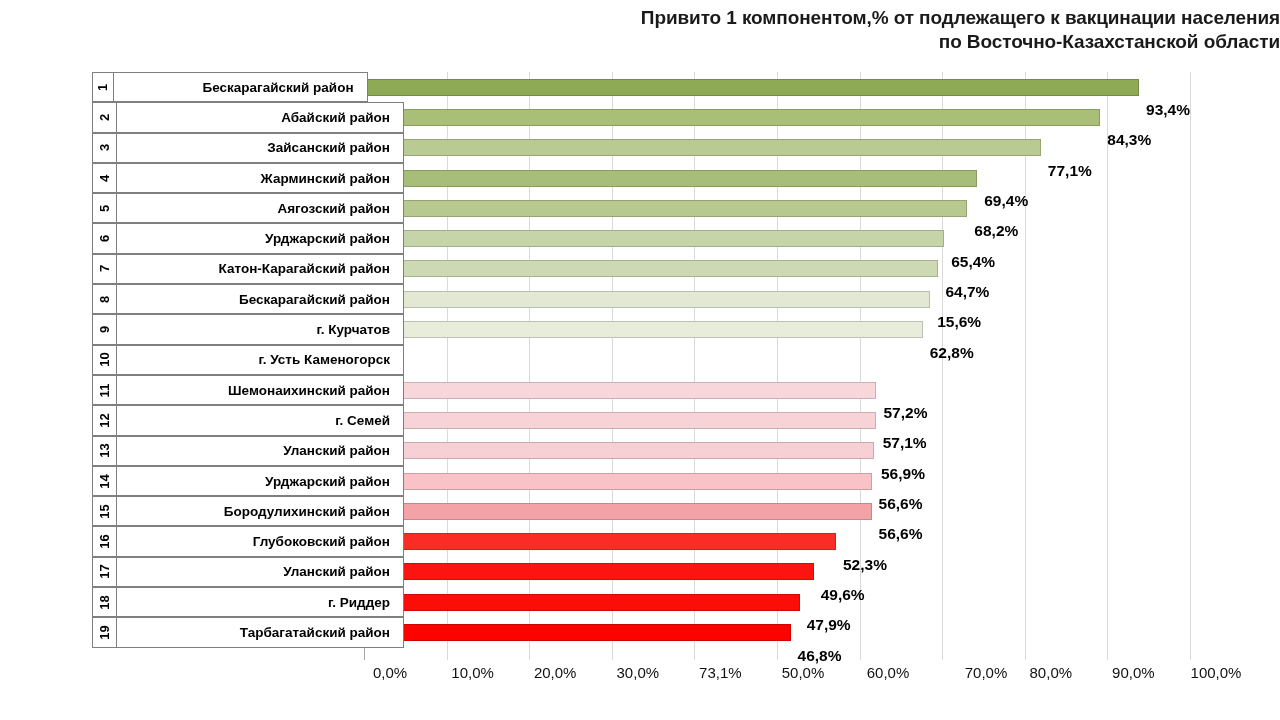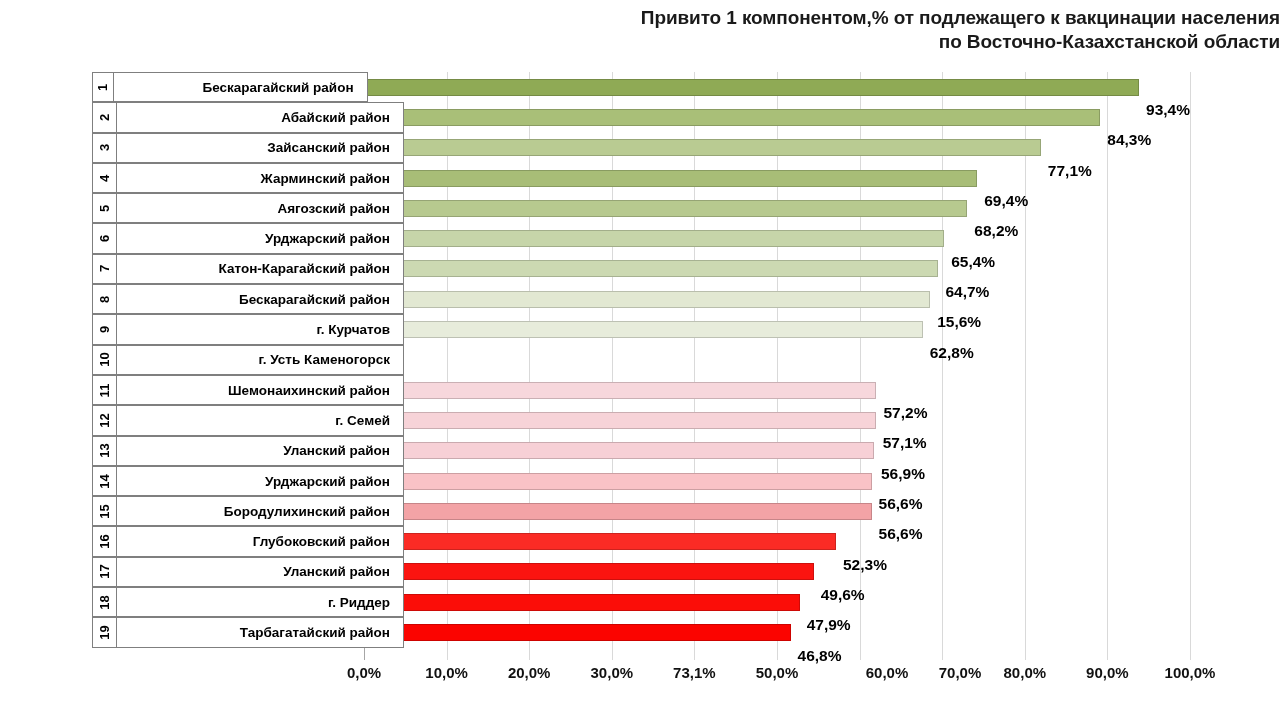--- a/index.html
+++ b/index.html
@@ -115,23 +115,24 @@
     left: 272px;
     top: 592px;
     width: 826px;
     height: 28px;
   }
   .axis-label {
     position: absolute;
     top: 0;
     transform: translateX(-50%);
     font-size: 15px;
-    font-weight: bold;
+    font-weight: normal;
     color: #111;
     white-space: nowrap;
+    margin-left: 26px;
   }
 </style>
 </head>
 <body>
 
 <div id="chart-root">
 
   <div class="chart-title">Привито 1 компонентом,%  от подлежащего к вакцинации населения
 по Восточно-Казахстанской области</div>
 
@@ -375,21 +376,21 @@
           </div>
         </div>
       </div>
     <div class="axis-labels">
         <div class="axis-label" style="left: 0px;">0,0%</div>
         <div class="axis-label" style="left: 82.6px;">10,0%</div>
         <div class="axis-label" style="left: 165.2px;">20,0%</div>
         <div class="axis-label" style="left: 247.8px;">30,0%</div>
         <div class="axis-label" style="left: 330.4px;">73,1%</div>
         <div class="axis-label" style="left: 413px;">50,0%</div>
-        <div class="axis-label" style="left: 523px;">60,0%</div>
+        <div class="axis-label" style="left: 498px;">60,0%</div>
         <div class="axis-label" style="left: 596px;">70,0%</div>
         <div class="axis-label" style="left: 660.8px;">80,0%</div>
         <div class="axis-label" style="left: 743.4px; text-align: center;">90,0%</div>
         <div class="axis-label" style="left: 826px;">100,0%</div>
       </div>
   </div>
 
 </div>
 
 </body></html>

